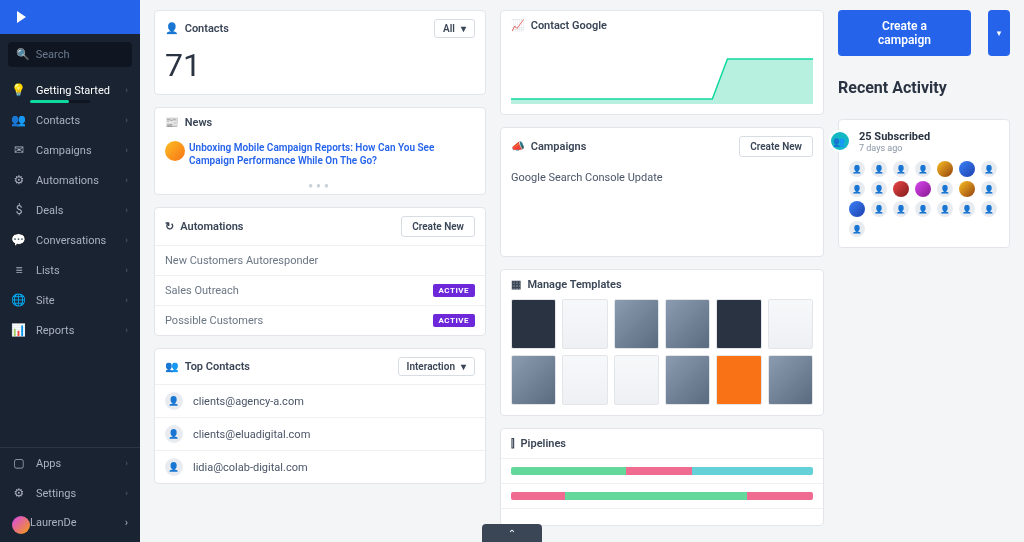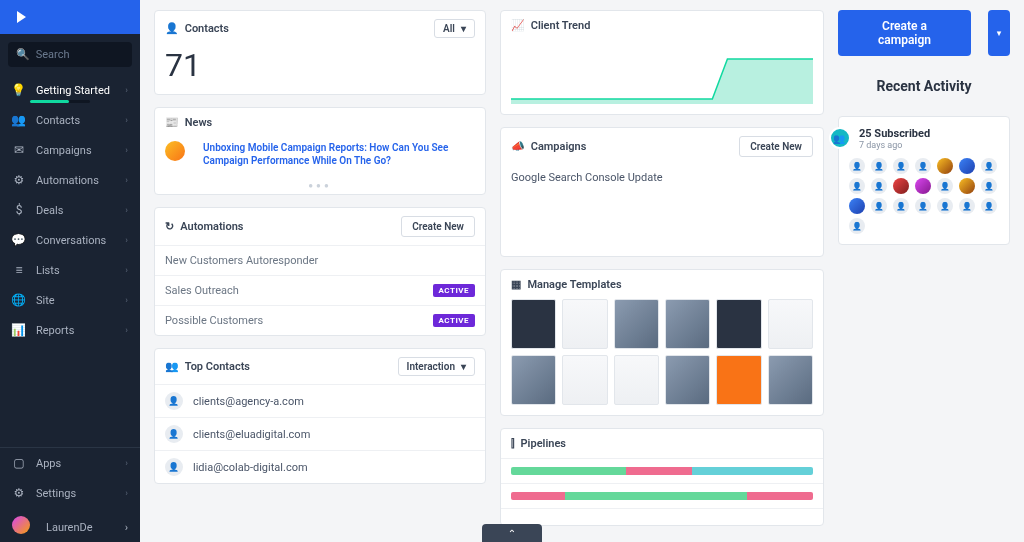--- a/index.html
+++ b/index.html
@@ -10,56 +10,56 @@
 .logo svg{width:18px;height:18px;fill:#fff}
 .search{margin:8px;background:#0f1622;border-radius:4px;padding:6px 8px;display:flex;align-items:center;gap:6px;color:#6b7a8f;font-size:11px}
 .nav{flex:1;overflow:auto}
 .nav-item{display:flex;align-items:center;padding:8px 12px;gap:10px;font-size:11px;cursor:pointer;position:relative}
 .nav-item .chev{margin-left:auto;font-size:9px;color:#5a6578}
 .nav-item.active{color:#fff}
 .nav-item.active .progress{position:absolute;bottom:2px;left:30px;width:60px;height:3px;background:#0f1622;border-radius:2px}
 .nav-item.active .progress::before{content:"";display:block;width:65%;height:100%;background:#10d9a0;border-radius:2px}
 .nav-ico{width:14px;display:flex;justify-content:center;font-size:12px}
 .nav-bottom{border-top:1px solid #2a3545}
-.user{display:flex;align-items:flex-end;gap:16px;padding:8px 12px;font-size:11px}
+.user{display:flex;align-items:flex-start;gap:0;padding:8px 12px;font-size:11px}
 .avatar{width:18px;height:18px;border-radius:50%;background:linear-gradient(135deg,#d946ef,#f59e0b)}
 .main{flex:1;display:flex;gap:14px;padding:10px 14px 0 14px;overflow:hidden}
 .col{display:flex;flex-direction:column;gap:12px}
 .col-left{width:332px}
 .col-mid{flex:1;min-width:0}
 .col-right{width:172px}
 .card{background:#fff;border:1px solid #e2e6eb;border-radius:4px}
 .card-hd{display:flex;align-items:center;padding:8px 10px;gap:6px;font-size:11px;font-weight:600;color:#3a4556}
 .card-hd .right{margin-left:auto}
 .select{border:1px solid #d8dde4;border-radius:3px;padding:3px 8px;font-size:10px;display:flex;align-items:center;gap:6px;background:#fff;cursor:pointer}
 .btn{border:1px solid #d8dde4;border-radius:3px;padding:4px 10px;font-size:10px;font-weight:600;color:#3a4556;background:#fff;cursor:pointer}
 .btn-primary{background:#2563eb;color:#fff;border:none;padding:9px 18px;font-size:12px;border-radius:4px;font-weight:600}
 .contacts-count{font-size:32px;font-weight:400;color:#2a3342;padding:0 10px 10px}
-.news-body{display:flex;gap:18px;padding:4px 10px 10px}
+.news-body{display:flex;gap:4px;padding:4px 10px 10px}
 .news-av{width:20px;height:20px;border-radius:50%;background:linear-gradient(135deg,#fbbf24,#f97316);flex-shrink:0}
 .news-link{color:#2563eb;font-size:10px;font-weight:600;line-height:1.3}
 .dots{text-align:center;padding:4px;font-size:8px;color:#cbd2db;letter-spacing:3px}
 .list-row{display:flex;align-items:center;padding:8px 10px;border-top:1px solid #eef0f3;font-size:11px;color:#6b7684}
 .badge{margin-left:auto;background:#6d28d9;color:#fff;font-size:8px;font-weight:700;padding:2px 6px;border-radius:2px;letter-spacing:.5px}
 .contact-row{display:flex;align-items:center;gap:10px;padding:7px 10px;border-top:1px solid #eef0f3;font-size:11px;color:#4a5568}
 .c-av{width:18px;height:18px;border-radius:50%;background:#e8ecf1;display:flex;align-items:center;justify-content:center;font-size:9px;color:#8a95a5}
 .trend{height:60px;position:relative;margin:4px 10px 10px}
 .trend svg{width:100%;height:100%}
 .templates{display:grid;grid-template-columns:repeat(6,1fr);gap:6px;padding:0 10px 10px}
 .tmpl{height:50px;border:1px solid #e2e6eb;border-radius:2px;background:linear-gradient(#f7f8fa,#eef0f3)}
 .tmpl.dark{background:#2a3342}
 .tmpl.orange{background:#f97316}
 .tmpl.photo{background:linear-gradient(135deg,#8b9bb0,#5a6b80)}
 .pipeline{padding:8px 10px;border-top:1px solid #eef0f3}
 .pl-hd{display:flex;justify-content:space-between;font-size:10px;color:#6b7684;margin-bottom:4px}
 .pl-bar{height:8px;display:flex;border-radius:2px;overflow:hidden}
 .pl-seg{height:100%}
 .camp-hd{display:flex;gap:17px}
 .camp-drop{width:22px;background:#2563eb;border-radius:4px;display:flex;align-items:center;justify-content:center;color:#fff;font-size:9px;cursor:pointer}
-.activity-title{text-align:center;font-weight:700;font-size:14px;padding:10px 0;color:#2a3342}
+.activity-title{font-weight:700;font-size:16px;padding:10px 0;color:#2a3342}
 .activity-card{border:1px solid #e2e6eb;border-radius:4px;padding:10px;background:#fff}
 .act-hd{display:flex;gap:8px;align-items:flex-start;margin-bottom:8px}
 .act-ico{width:22px;height:22px;border-radius:50%;background:#14b8c4;color:#fff;display:flex;align-items:center;justify-content:center;font-size:10px;flex-shrink:0;margin-left:-20px;border:2px solid #fff}
 .act-title{font-weight:700;font-size:11px;color:#2a3342}
 .act-time{font-size:9px;color:#8a95a5}
 .sub-grid{display:grid;grid-template-columns:repeat(7,1fr);gap:4px}
 .sub-av{width:16px;height:16px;border-radius:50%;background:#e8ecf1;display:flex;align-items:center;justify-content:center;font-size:8px;color:#8a95a5}
 .sub-av.p1{background:linear-gradient(135deg,#fbbf24,#92400e)}
 .sub-av.p2{background:linear-gradient(135deg,#3b82f6,#1e40af)}
 .sub-av.p3{background:linear-gradient(135deg,#ef4444,#7f1d1d)}
@@ -219,21 +219,21 @@
             </div>
           </div>
       </div>
 
     </div>
 
     <div class="col col-mid">
       <div class="card">
         <div class="card-hd">
           <span>📈</span>
-          <span>Client Trend</span>
+          <span>Contact Google</span>
         </div>
         <div class="trend">
           <svg viewBox="0 0 300 60" preserveAspectRatio="none">
             <path d="M0 55 L200 55 L215 15 L300 15 L300 60 L0 60 Z" fill="#b8f0e0"></path>
             <path d="M0 55 L200 55 L215 15 L300 15" fill="none" stroke="#10d9a0" stroke-width="1.5"></path>
           </svg>
         </div>
       </div>
 
       <div class="card" style="min-height:130px">

